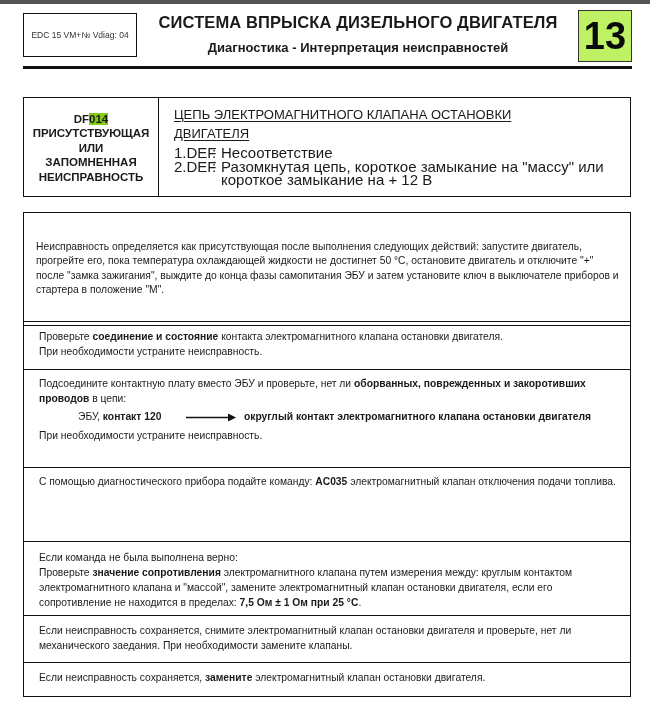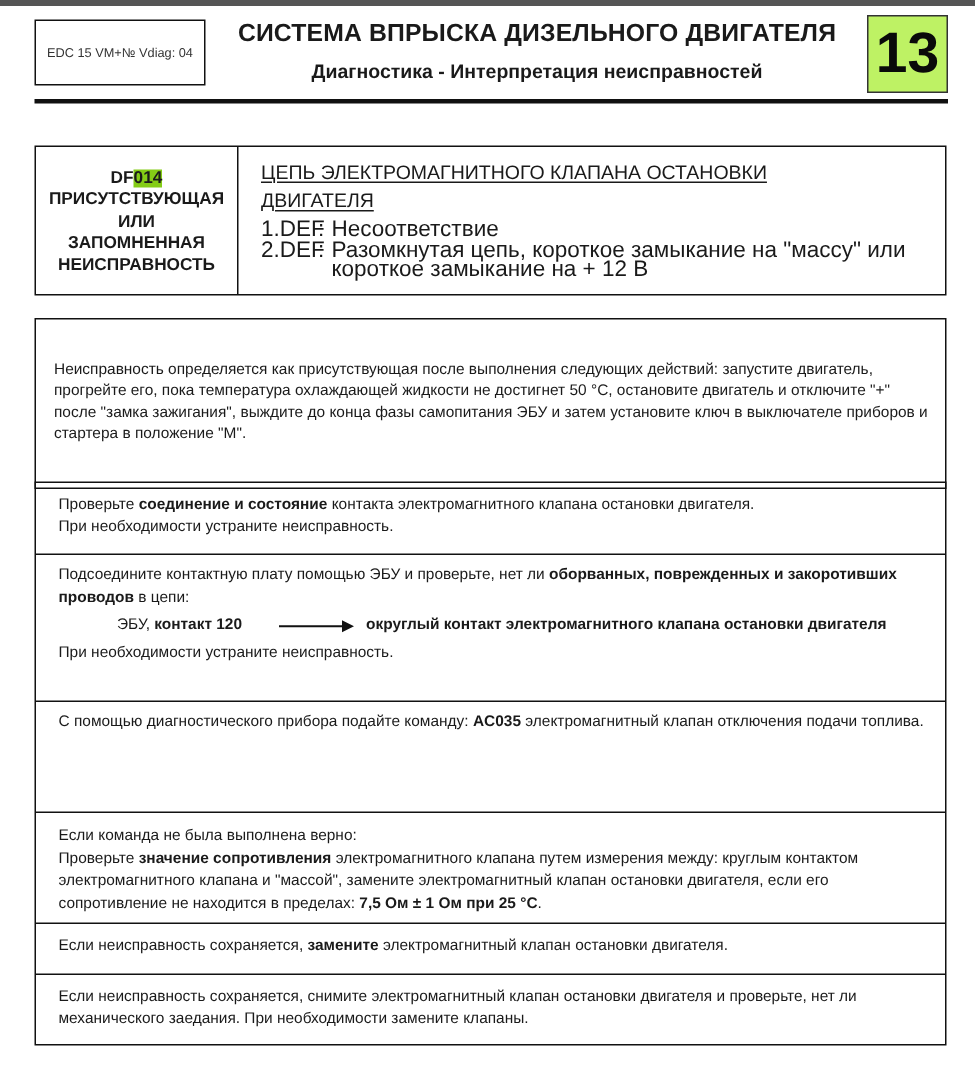--- a/index.html
+++ b/index.html
@@ -91,21 +91,21 @@
   </div>
 </div>
 
 <div class="steps">
   <div class="step s1">
     <span>Проверьте </span><b>соединение и состояние</b><span> контакта электромагнитного клапана остановки двигателя.</span><br>
     <span>При необходимости устраните неисправность.</span>
   </div>
 
   <div class="step s2">
-    <span>Подсоедините контактную плату помощью ЭБУ и проверьте, нет ли </span><b>оборванных, поврежденных и закоротивших проводов</b><span> в цепи:</span>
+    <span>Подсоедините контактную плату вместо ЭБУ и проверьте, нет ли </span><b>оборванных, поврежденных и закоротивших проводов</b><span> в цепи:</span>
     <div class="wire">
       <div class="wire-from"><span>ЭБУ, </span><b>контакт 120</b></div>
       <div class="wire-arrow">
         <svg width="50" height="9" viewBox="0 0 50 9">
             <line x1="0" y1="4.5" x2="42" y2="4.5" stroke="#111" stroke-width="1.3"></line>
             <polygon points="42,0.5 50,4.5 42,8.5" fill="#111"></polygon>
           </svg>
       </div>
       <div class="wire-to">округлый контакт электромагнитного клапана остановки двигателя</div>
     </div>
@@ -114,20 +114,20 @@
 
   <div class="step s3">
     <span>С помощью диагностического прибора подайте команду: </span><b>AC035</b><span> электромагнитный клапан отключения подачи топлива.</span><br>
   </div>
 
   <div class="step s4">
     <span>Если команда не была выполнена верно:</span><br>
     <span>Проверьте </span><b>значение сопротивления</b><span> электромагнитного клапана путем измерения между: круглым контактом электромагнитного клапана и "массой", замените электромагнитный клапан остановки двигателя, если его сопротивление не находится в пределах: </span><b>7,5 Ом ± 1 Ом при 25 °С</b><span>.</span>
   </div>
 
+  <div class="step s5">
+    <span>Если неисправность сохраняется, снимите электромагнитный клапан остановки двигателя и проверьте, нет ли механического заедания. При необходимости замените клапаны.</span>
+  </div>
+
   <div class="step s6">
     <span>Если неисправность сохраняется, </span><b>замените</b><span> электромагнитный клапан остановки двигателя.</span>
-  </div>
-
-  <div class="step s5">
-    <span>Если неисправность сохраняется, снимите электромагнитный клапан остановки двигателя и проверьте, нет ли механического заедания. При необходимости замените клапаны.</span>
   </div>
 </div>
 
 </body></html>

